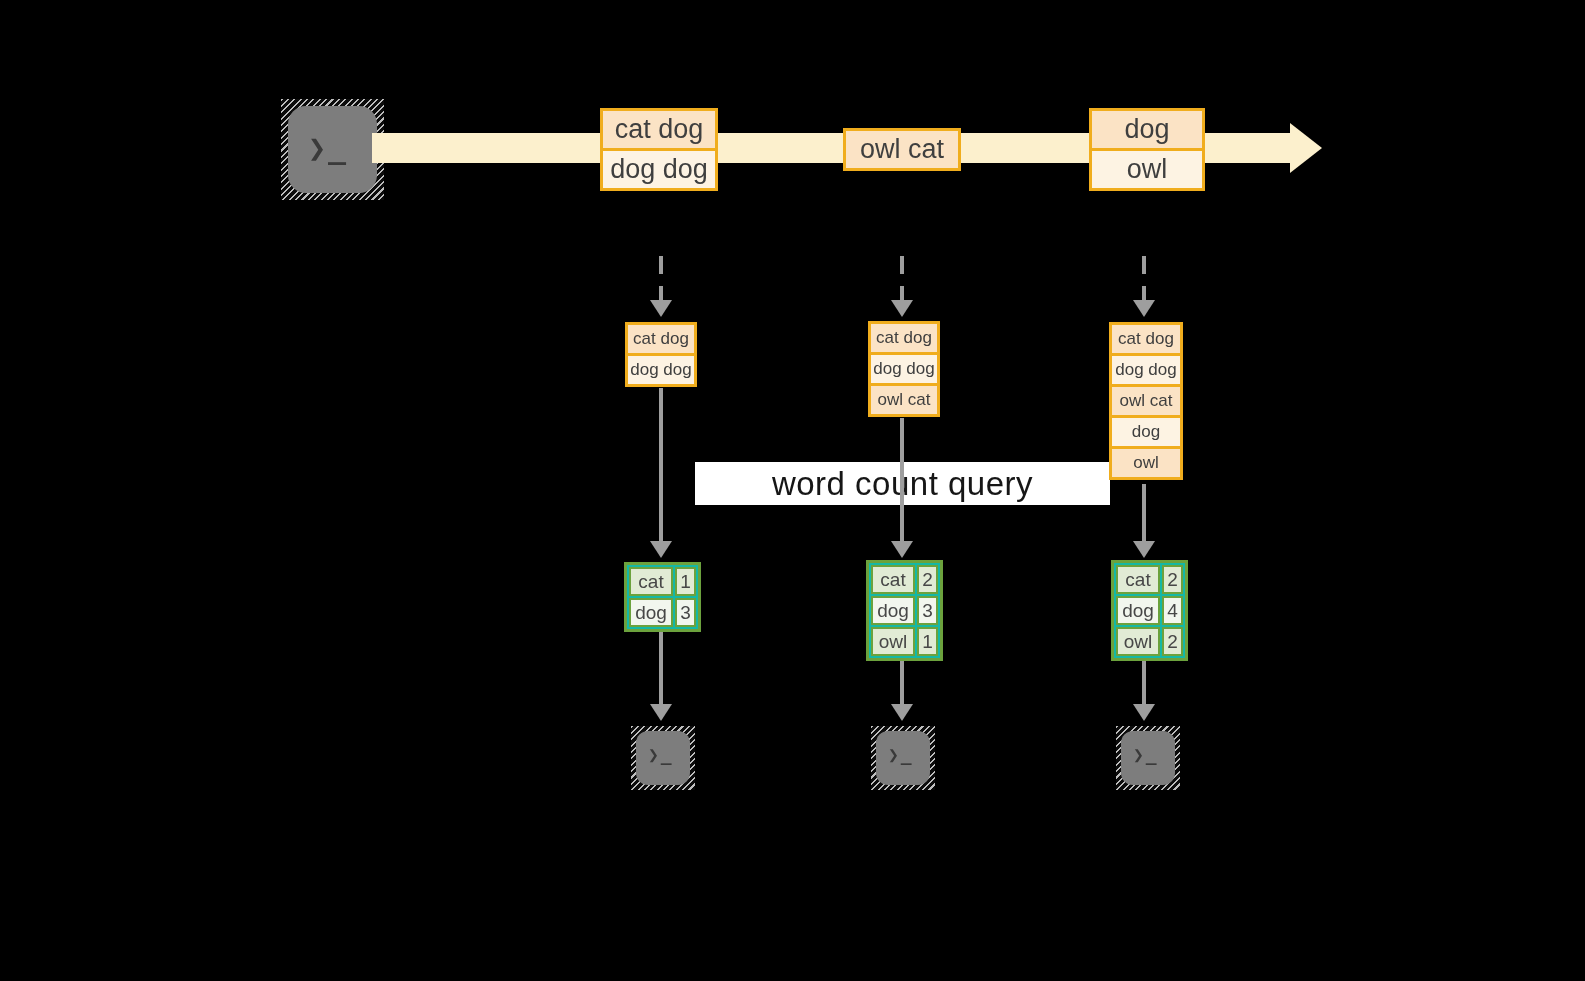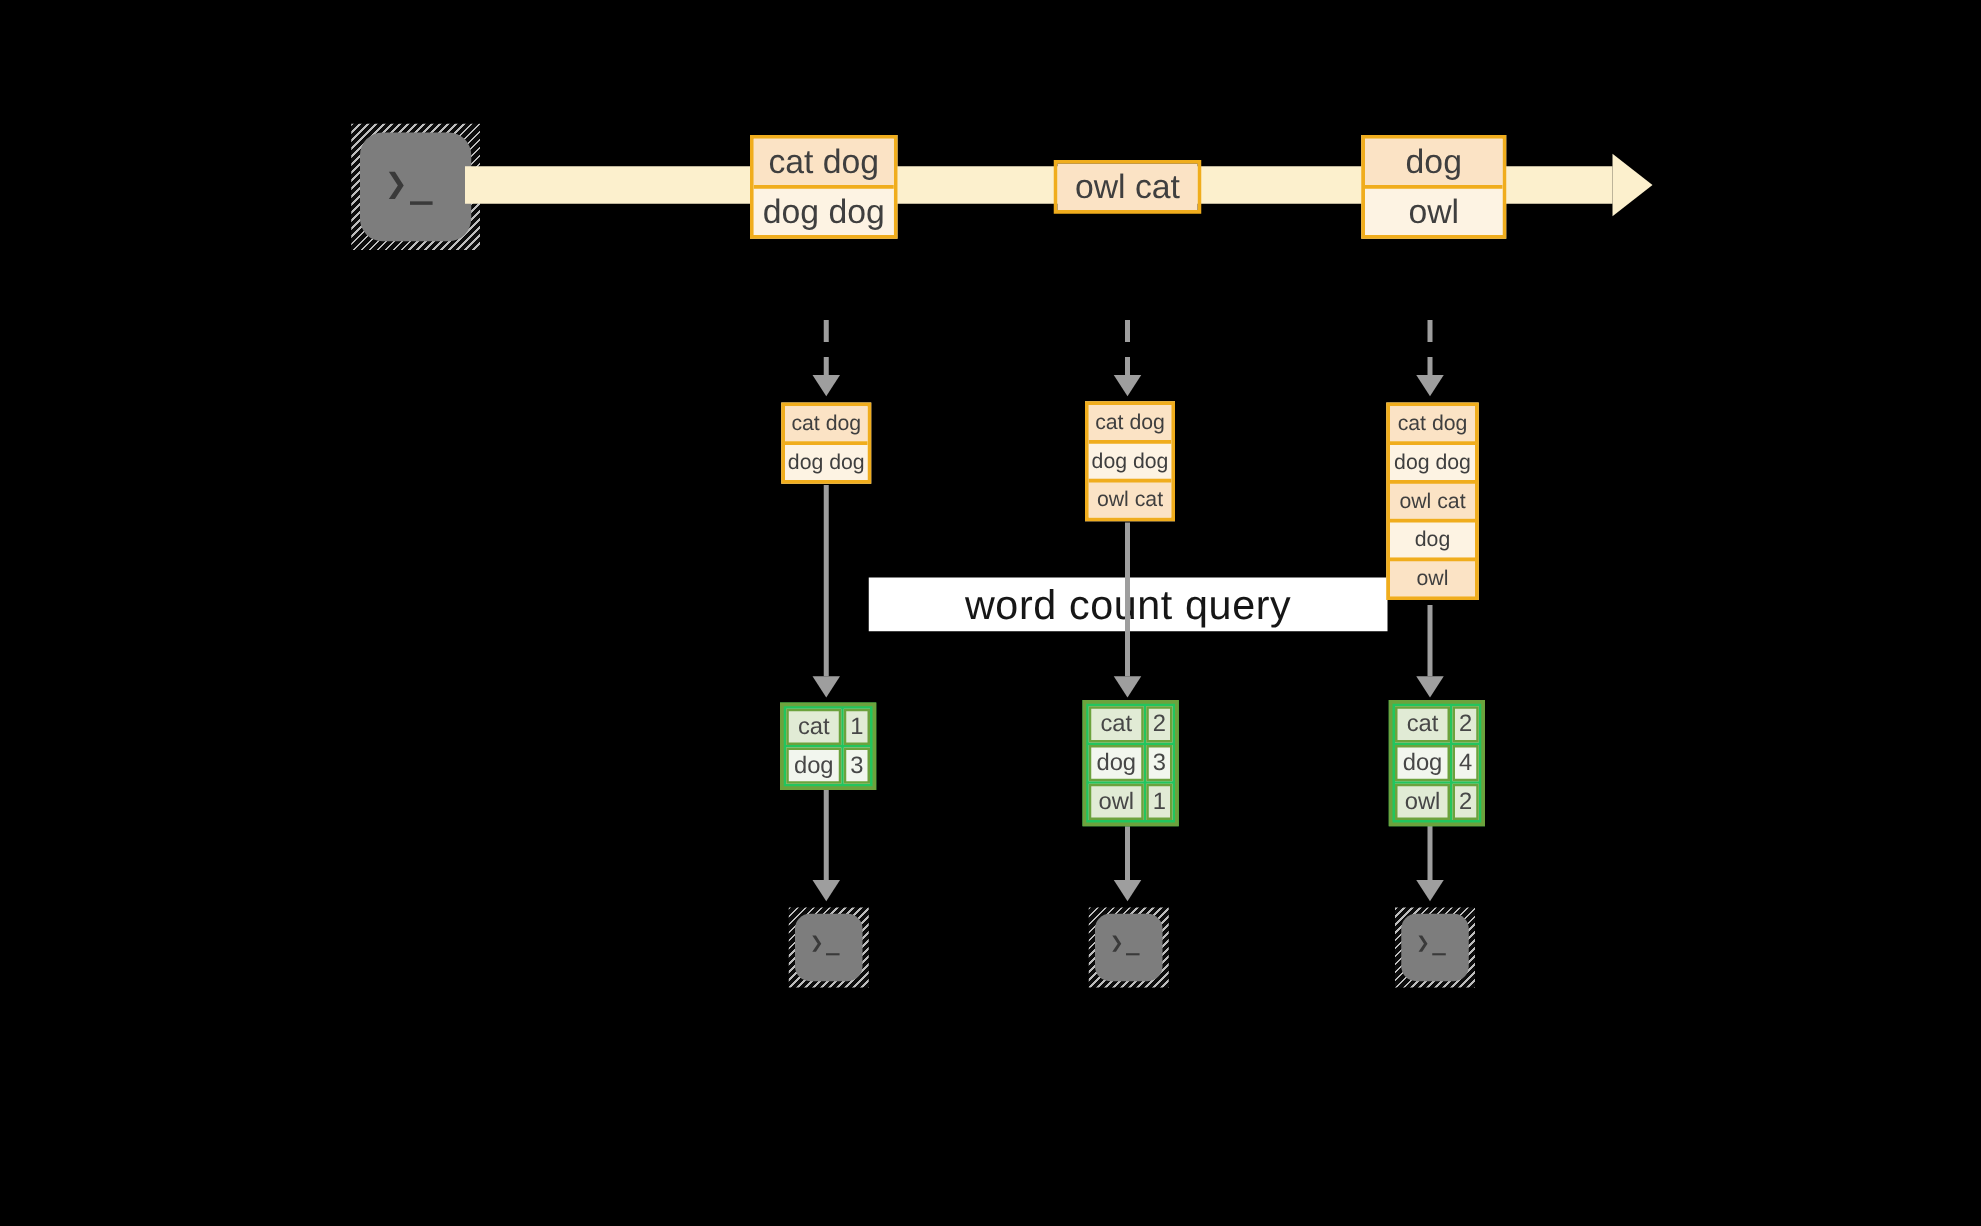--- a/index.html
+++ b/index.html
@@ -52,21 +52,21 @@
     border-top:17px solid var(--arrow_gray,#9e9e9e);
   }
   
   .query-band{
     position:absolute;left:695px;top:462px;width:415px;height:43px;background:#ffffff;z-index:1;
     display:flex;align-items:center;justify-content:center;
     font-size:33px;font-weight:300;color:#161616;letter-spacing:0.5px;
   }
   
   .wc{
-    position:absolute;background:#22c55e;border:3px solid var(--green,#6ca23d);
+    position:absolute;background:#14b8a6;border:3px solid var(--green,#6ca23d);
     padding:2px;display:flex;flex-direction:column;gap:2px;z-index:3;
   }
   .wcrow{display:flex;gap:2px;}
   .wcell{
     border:2px solid var(--green,#6ca23d);display:flex;align-items:center;justify-content:center;
     font-size:19px;color:#474747;
   }
   .wcell.word{width:40px;height:25px;}
   .wcell.num{width:17px;height:25px;}
   .gd{background:var(--green_dark,#e1ebd5);}

